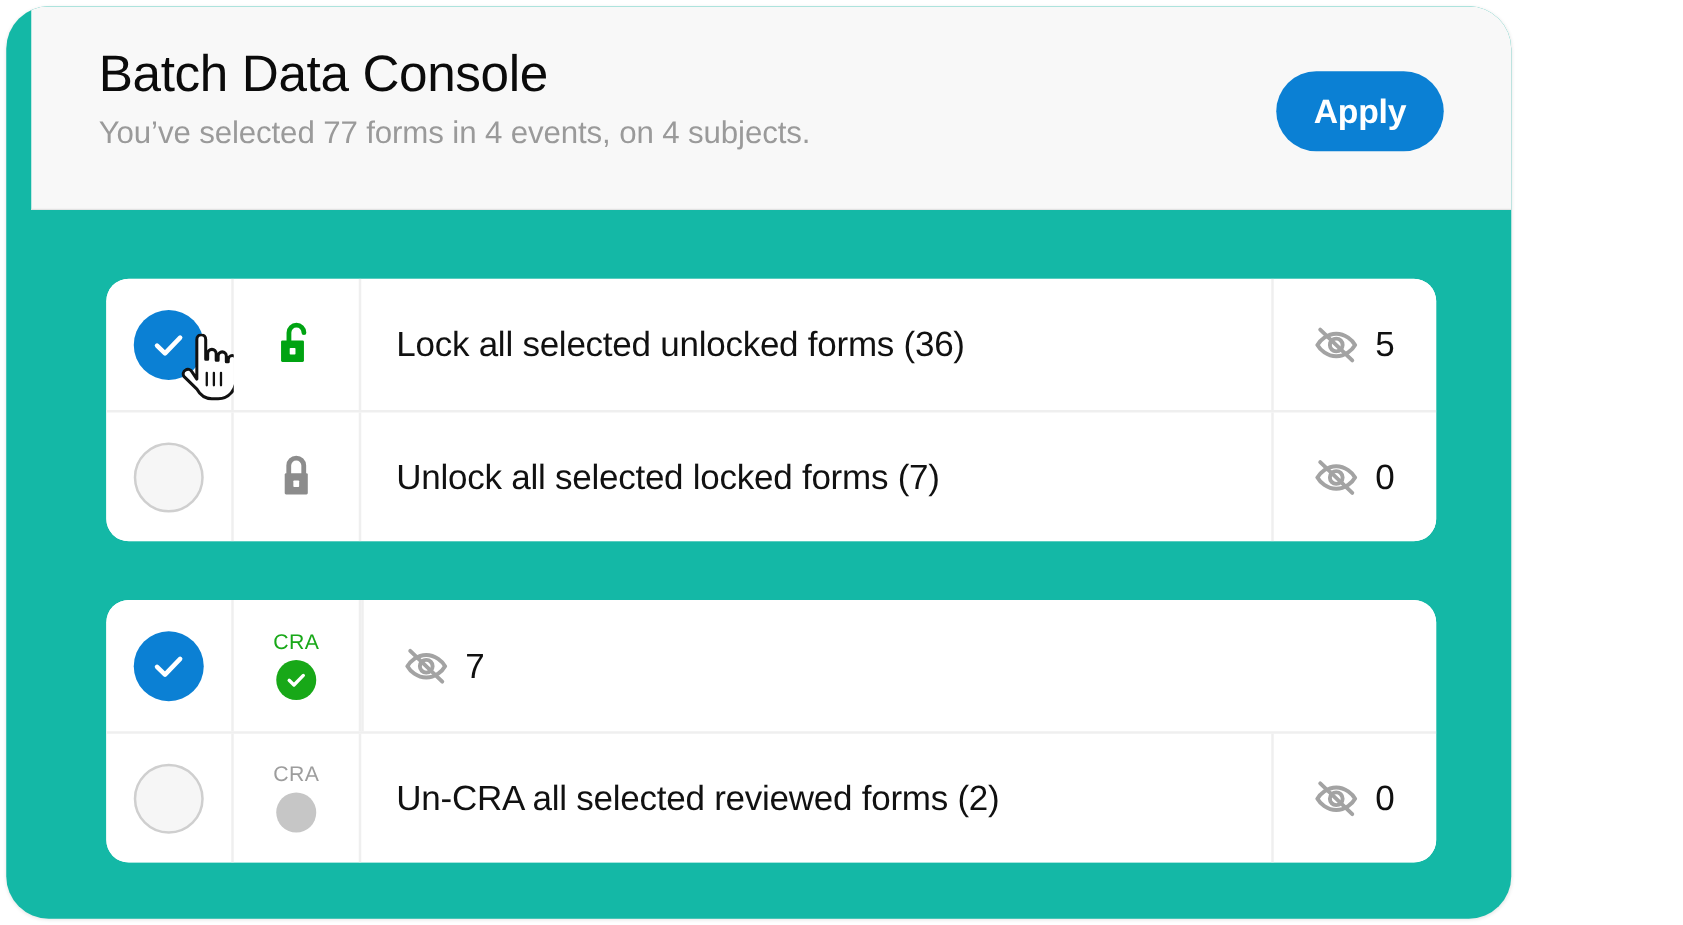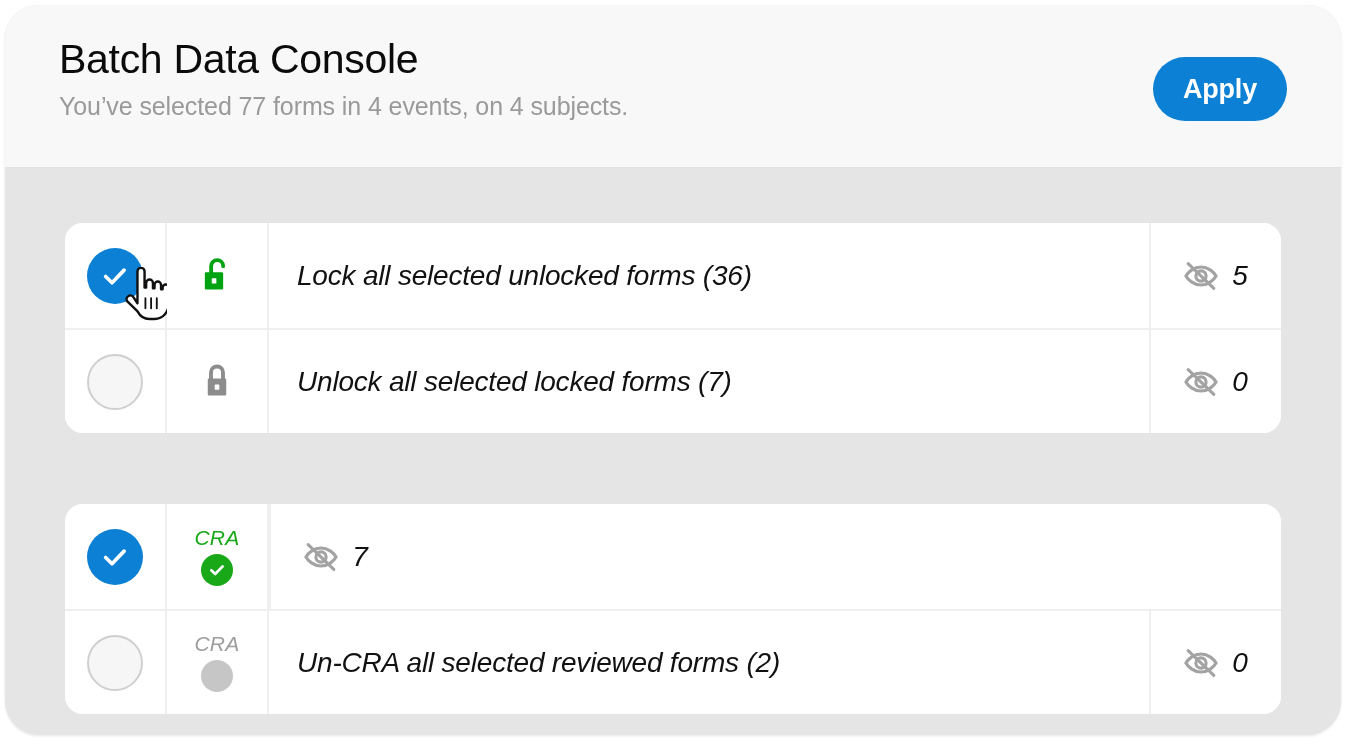--- a/index.html
+++ b/index.html
@@ -9,26 +9,27 @@
     height: 740px;
     background: #ffffff;
     font-family: "Liberation Sans", sans-serif;
     overflow: hidden;
   }
 
   #app {
     position: absolute;
     left: 5px;
     top: 5px;
-    width: 1336px;
+    width: 1204px;
     height: 730px;
     border-radius: 34px;
-    background: #e5e5e5;
+    background: #14b8a6;
     overflow: hidden;
     box-shadow: 0 1px 3px rgba(0,0,0,0.10);
+    padding-left: 20px;
   }
 
   
   .header {
     position: relative;
     height: 163px;
     background: #f8f8f8;
     border-bottom: 1px solid #e3e3e3;
   }
 
@@ -78,22 +79,21 @@
   .body-area {
     position: relative;
     padding: 55px 60px 0 60px;
     height: 566px;
   }
 
   .group {
     background: #ffffff;
     border-radius: 18px;
     overflow: hidden;
-    margin-bottom: 71px;
-    font-style: italic;
+    margin-bottom: 47px;
   }
 
   .row {
     display: flex;
     align-items: stretch;
     height: 105px;
     background: #ffffff;
     cursor: pointer;
   }
   .row + .row { border-top: 2px solid #efefef; }
@@ -152,21 +152,21 @@
     align-items: center;
     justify-content: center;
   }
   .circle.on  { background: #0b80d4; }
   .circle.off { background: #f6f6f6; border: 2px solid #cfcfcf; }
 
   .circle.on svg { display: block; }
 
   
   .cra-text {
-    font-size: 21px;
+    font-size: 17px;
     letter-spacing: 0.3px;
     line-height: 1;
     margin-bottom: 6px;
   }
   .cra-text.green { color: #18a818; }
   .cra-text.grey  { color: #9d9d9d; }
 
   .cra-dot {
     width: 32px; height: 32px; border-radius: 50%;
     display: flex; align-items: center; justify-content: center;

